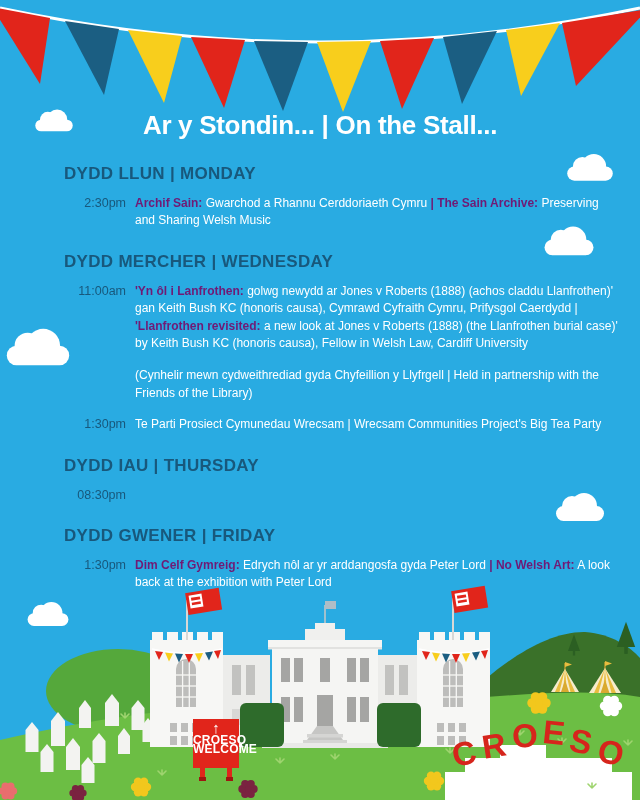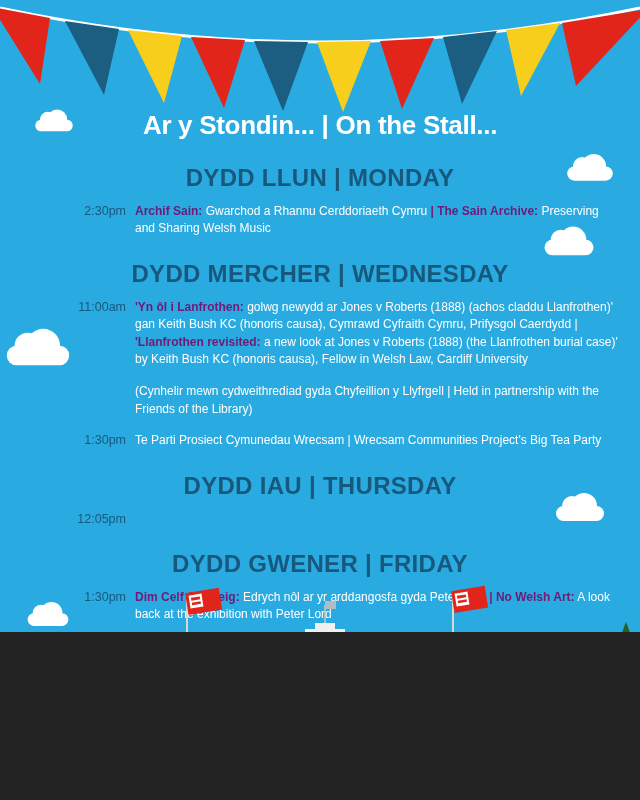--- a/index.html
+++ b/index.html
@@ -1,16 +1,16 @@
 <!DOCTYPE html>
 <html><head>
 <meta charset="utf-8">
 <style>
   html,body{margin:0;padding:0;background:#222;}
-  .page{position:relative;width:640px;height:632px;overflow:hidden;
+  .page{position:relative;width:640px;height:800px;overflow:hidden;
         background:#29ABE2;font-family:"Liberation Sans",sans-serif;}
 
   
   .bunting-top{position:absolute;top:0;left:0;}
 
   
   .cloud{position:absolute;width:48px;height:15px;background:#fff;border-radius:10px;}
   .cloud::before{content:"";position:absolute;width:20px;height:20px;background:#fff;
                  border-radius:50%;left:6px;top:-10px;}
   .cloud::after{content:"";position:absolute;width:26px;height:26px;background:#fff;
@@ -20,22 +20,22 @@
   .c3{left:545px;top:240px;transform:scale(1.02);}
   .c4{left:14px;top:348px;transform:scale(1.3);}
   .c5{left:556px;top:506px;transform:scale(1.0);}
   .c6{left:24px;top:612px;transform:scale(.85);}
 
   
   .title{position:absolute;top:110px;left:0;width:640px;text-align:center;
          color:#fff;font-size:26px;font-weight:bold;letter-spacing:-.3px;}
   .schedule{position:absolute;top:164px;left:64px;width:560px;}
   .day-section{margin-bottom:22px;}
-  .day-heading{margin:0 0 11px 0;width:512px;text-align:center;
-               color:#18587C;font-size:24px;font-weight:bold;letter-spacing:.3px;}
+  .day-heading{margin:0 0 11px 0;width:512px;
+               color:#18587C;font-size:17px;font-weight:bold;letter-spacing:.3px;}
   .event{display:flex;}
   .event .time{width:62px;flex-shrink:0;text-align:right;color:#18587C;
                font-weight:normal;font-size:12.5px;line-height:17.4px;}
   .event .desc{margin:0 0 0 9px;width:486px;color:#fff;font-size:12px;line-height:17.4px;}
   .event .desc .b{font-weight:bold;color:#701a75;}
   .note-event{margin-top:15px;}
   .later-event{margin-top:14px;}
 
   
   .scene{position:absolute;left:0;top:585px;}
@@ -109,21 +109,21 @@
       </div>
       <div class="event later-event">
         <div class="time">1:30pm</div>
         <p class="desc"><span>Te Parti Prosiect Cymunedau Wrecsam | Wrecsam Communities Project's Big Tea Party</span></p>
       </div>
     </div>
 
     <div class="day-section">
       <h2 class="day-heading">DYDD IAU | THURSDAY</h2>
       <div class="event">
-        <div class="time">12:05pm</div>
+        <div class="time">08:30pm</div>
       </div>
     </div>
 
     <div class="day-section">
       <h2 class="day-heading">DYDD GWENER | FRIDAY</h2>
       <div class="event">
         <div class="time">1:30pm</div>
         <p class="desc"><span class="b">Dim Celf Gymreig:</span><span> Edrych nôl ar yr arddangosfa gyda Peter Lord </span><span class="b">| No Welsh Art:</span><span> A look back at the exhibition with Peter Lord</span></p>
       </div>
     </div>

